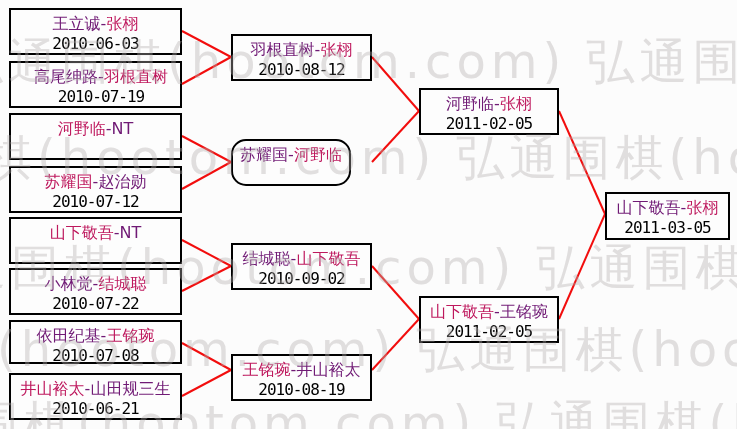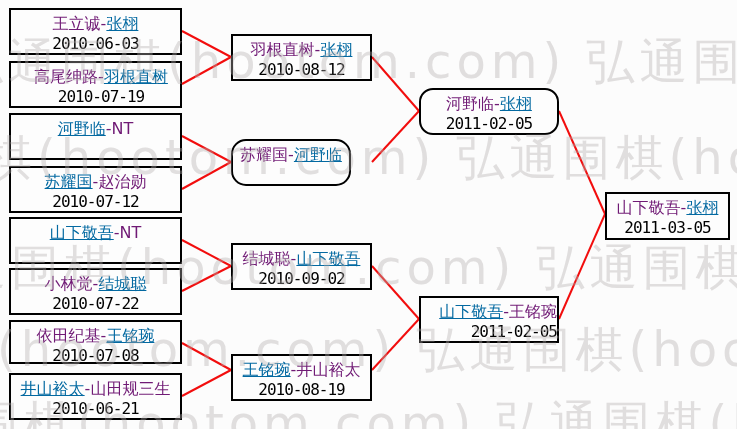--- a/index.html
+++ b/index.html
@@ -15,38 +15,38 @@
     background:#fdfdfd; border:2px solid #000;
     text-align:center; padding-top:3px;
   }
   .l1 { font-size:16px; line-height:21px; white-space:nowrap; }
   .l2 {
     font-size:16px; line-height:20px; min-height:20px;
     font-family:"DejaVu Sans Mono", monospace; color:#000;
     letter-spacing:-1px;
   }
   .seg-black { color:#701a75; }
-  .seg-red { color:#0369a1;text-decoration:underline; }
+  .seg-red { color:#be185d; }
   
   .m0  { left:9px;  top:8px;   width:173px; height:47px; }
   .m1  { left:9px;  top:61px;  width:173px; height:47px;padding-left:11px; }
   .m2  { left:9px;  top:113px; width:173px; height:47px; }
   .m3  { left:9px;  top:166px; width:173px; height:47px; }
   .m4  { left:9px;  top:217px; width:173px; height:47px; }
   .m5  { left:9px;  top:268px; width:173px; height:47px; }
   .m6  { left:9px;  top:320px; width:173px; height:44px; }
   .m7  { left:9px;  top:373px; width:173px; height:47px; }
   
   .m8  { left:231px; top:34px;  width:141px; height:47px; }
   .m9  { left:231px; top:139px; width:120px; height:47px;border-radius:15px; }
   .m10 { left:231px; top:243px; width:141px; height:47px; }
   .m11 { left:231px; top:347px; width:141px; height:47px;margin-top:7px; }
   
-  .m12 { left:419px; top:88px;  width:140px; height:47px;border-radius:14px; }
-  .m13 { left:419px; top:296px; width:140px; height:47px;text-align:right; }
+  .m12 { left:419px; top:88px;  width:140px; height:47px; }
+  .m13 { left:419px; top:296px; width:140px; height:47px; }
   
   .m14 { left:605px; top:192px; width:125px; height:48px; }
   
   .wm-layer { position:absolute; left:0; top:0; width:737px; height:429px; z-index:3; pointer-events:none; overflow:hidden; }
   .wm {
     position:absolute; white-space:nowrap;
     font-size:48px; letter-spacing:5px;
     color:rgba(178,174,174,0.38);
   }
   .wm-r0 { left:-45px;  top:30px; }

